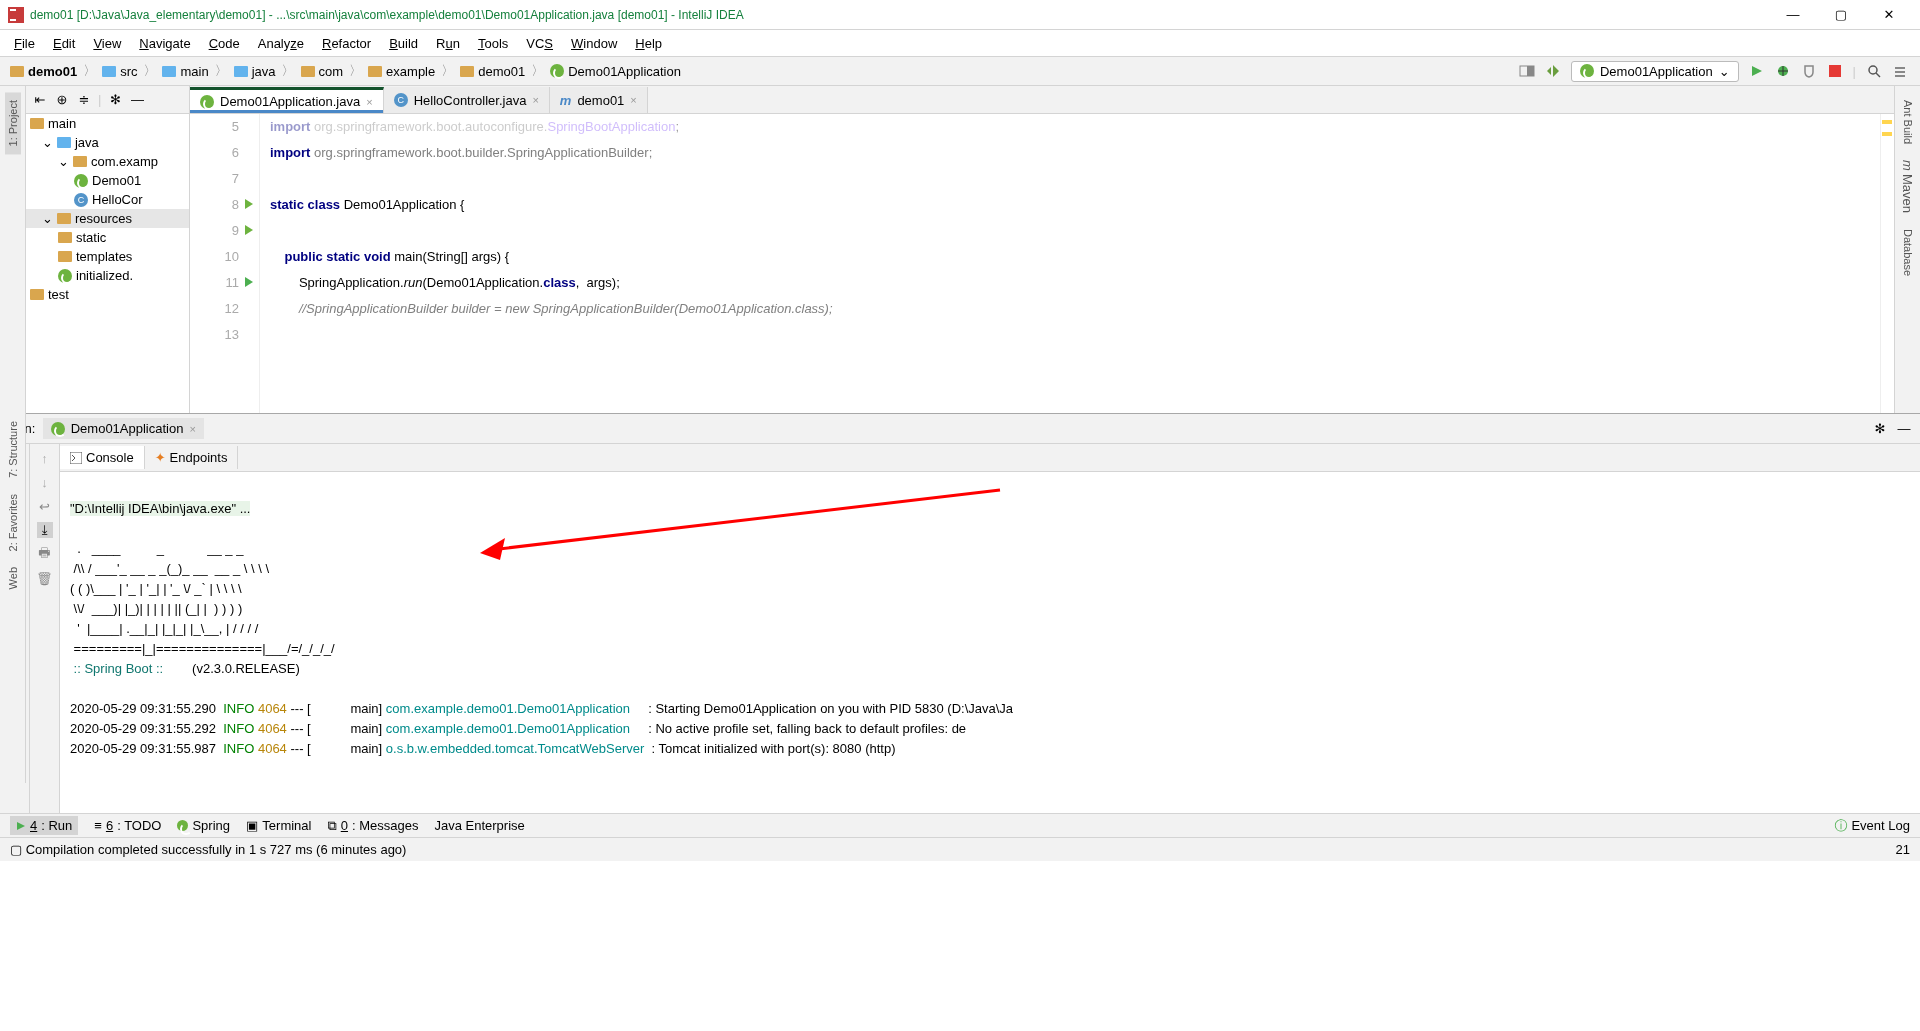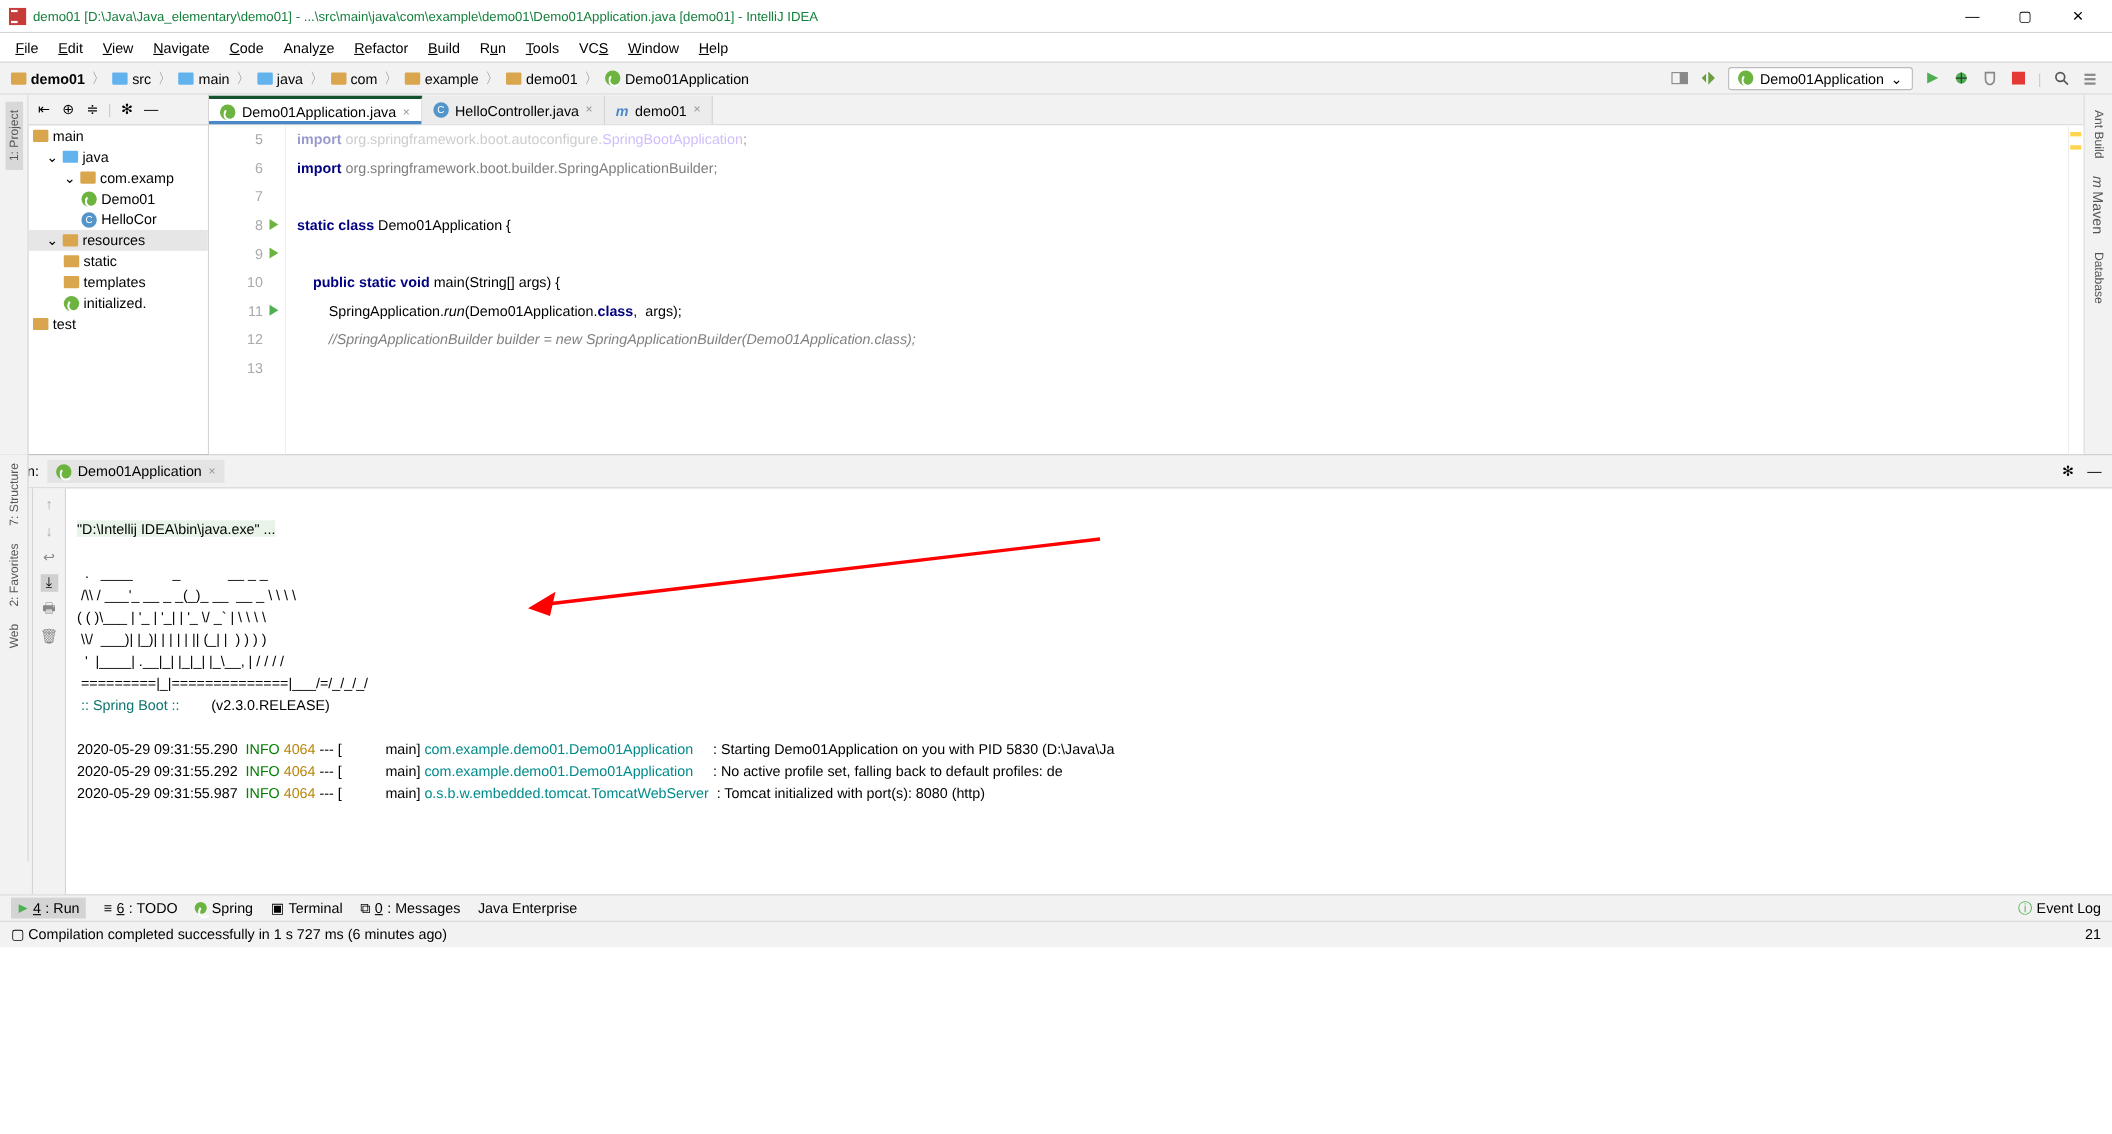--- a/index.html
+++ b/index.html
@@ -351,20 +351,33 @@
     </div>
     <div class="run-mid-tools">
       <span class="tool-ico" style="color:#aaa">↑</span>
       <span class="tool-ico" style="color:#aaa">↓</span>
       <span class="tool-ico" style="color:#888">↩</span>
       <span class="tool-ico" style="background:#d0d0d0;padding:2px">⤓</span>
       <span class="tool-ico" style="color:#888">🖶</span>
       <span class="tool-ico" style="color:#888">🗑</span>
     </div>
     <div class="run-content">
+      <div class="console-tabs">
+        <div class="ctab active">
+            <svg width="12" height="12">
+              <rect width="12" height="12" fill="none" stroke="#555"></rect>
+              <path d="M2 3 L5 6 L2 9" fill="none" stroke="#555"></path>
+            </svg>
+            <span>Console</span>
+          </div>
+        <div class="ctab">
+            <span style="color:#e67e22">✦</span>
+            <span>Endpoints</span>
+          </div>
+      </div>
       <div class="console">
 <span class="cmd">"D:\Intellij IDEA\bin\java.exe" ...</span>
 
 <span>  .   ____          _            __ _ _
  /\\ / ___'_ __ _ _(_)_ __  __ _ \ \ \ \
 ( ( )\___ | '_ | '_| | '_ \/ _` | \ \ \ \
  \\/  ___)| |_)| | | | | || (_| |  ) ) ) )
   '  |____| .__|_| |_|_| |_\__, | / / / /
  =========|_|==============|___/=/_/_/_/</span>
 <span class="g"> :: Spring Boot ::</span><span>        (v2.3.0.RELEASE)</span>

